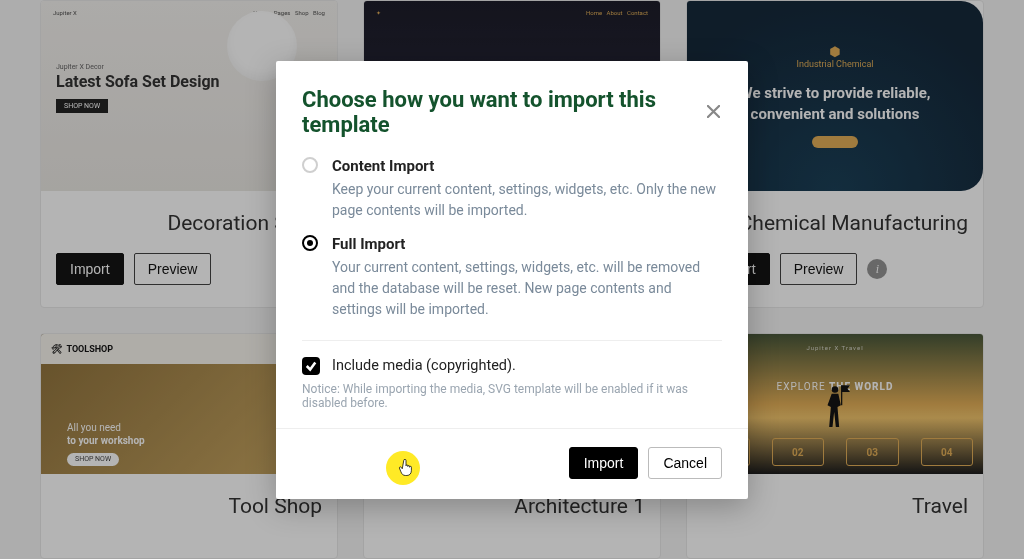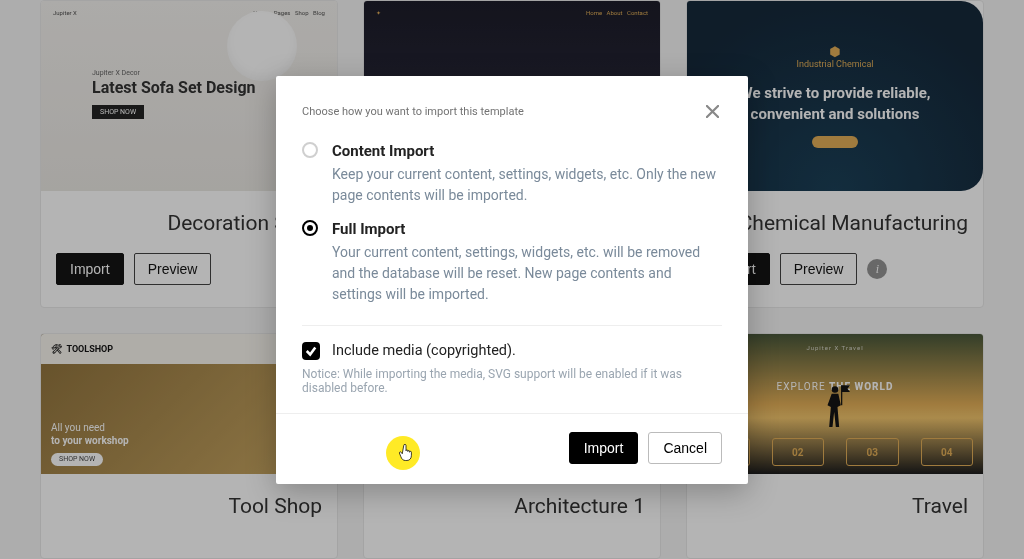--- a/index.html
+++ b/index.html
@@ -48,21 +48,21 @@
     font-size:6px; color:#444;
   }
   .thumb.architecture { background: linear-gradient(180deg,#0a0a18 0%, #1a1a30 60%, #333 100%); }
   .thumb.chemical { background: radial-gradient(circle at 50% 100%, #08304a 0%, #02172a 80%); color:#fff; text-align:center; display:flex; flex-direction:column; align-items:center; justify-content:center; padding:18px; border-radius:0 22px 22px 22px;}
   .thumb.chemical .chemlogo{ font-size:9px; margin-bottom:14px; color:#e0a84a;}
   .thumb.chemical .chemhead{ font-size:15px; font-weight:700; line-height:1.35;}
   .thumb.chemical .chembtn{ margin-top:12px; background:#e0a84a; width:46px; height:12px; border-radius:7px;}
   .thumb.tool{ background:#4a3a20;}
   .thumb.tool .toolbar{background:#f7f4ed; height:30px; display:flex; align-items:center; padding:0 10px; font-size:9px; font-weight:700;}
   .thumb.tool .toolimg{height:120px; background:linear-gradient(135deg,#8a6a2f,#caa559); position:relative;}
-  .thumb.tool .tooltxt{position:absolute; left:10px; bottom:18px; color:#fff; font-size:10px; line-height:1.3;}
+  .thumb.tool .tooltxt{position:absolute; left:26px; bottom:18px; color:#fff; font-size:10px; line-height:1.3;}
   .thumb.tool .toolbtn{display:inline-block; margin-top:6px; background:#fff; color:#333; border-radius:10px; font-size:7px; padding:2px 8px;}
   .thumb.travel{ background:linear-gradient(180deg,#3a4a2a 0%, #e0a84a 50%, #f0c060 60%, #0a0a0a 100%); position:relative;}
   .thumb.travel .trtop{position:absolute; top:10px; left:0; right:0; text-align:center; color:#fff; font-size:10px; letter-spacing:1px;}
   .thumb.travel .trtop b{font-weight:800;}
   .thumb.travel .silh{position:absolute; bottom:42px; left:50%; transform:translateX(-50%); width:34px; height:50px;}
   .thumb.travel .boxes{position:absolute; bottom:8px; left:10px; right:10px; display:flex; gap:22px;}
   .thumb.travel .bx{flex:1; height:28px; border:1px solid #e0a84a; border-radius:3px; display:flex; align-items:center; justify-content:center; color:#e0a84a; font-size:10px; font-weight:700;}
   .card-body { padding: 20px 15px 22px 15px; }
   .card-title { font-size: 21px; font-weight: 400; color: #222; margin-bottom: 18px; text-align: right; }
   .card-actions { display:flex; gap:10px; align-items:center;}
@@ -86,21 +86,21 @@
     width: 472px;
     background:#fff;
     border-radius:2px;
     box-shadow: 0 8px 30px rgba(0,0,0,.25);
     padding-bottom: 20px;
   }
   .modal-head{
     display:flex; justify-content:space-between; align-items:center;
     padding: 26px 26px 16px 26px;
   }
-  .modal-title{ font-size:11px; font-weight:400; color:#737373;}
+  .modal-title{ font-size:22px; font-weight:700; color:#14532d;}
   .close-x{ color:#888; cursor:pointer; width:20px; height:20px; display:flex; align-items:center; justify-content:center;}
   .option{
     padding: 4px 26px 10px 56px;
     position:relative;
   }
   .radio{
     position:absolute; left:26px; top:4px;
     width:16px; height:16px; border-radius:50%;
     border:2px solid #000;
   }
@@ -139,21 +139,21 @@
     position:absolute;
     width:34px; height:34px; border-radius:50%;
     background: rgba(255,230,0,.85);
     mix-blend-mode: multiply;
     pointer-events:none;
   }
   .cursor-hand{
     position:absolute; width:16px; height:18px; pointer-events:none;
   }
   .row2{ grid-column: span 1; }
-  .deco-block{ position:absolute; left:15px; top:68px;margin-left:36px; }
+  .deco-block{ position:absolute; left:15px; top:62px; }
   .deco-sub{ font-size:7px; color:#555; }
   .deco-h{ font-size:16px; font-weight:700; color:#222; line-height:1.15; margin-top:2px;}
   .deco-btn{ margin-top:8px; background:#111; color:#fff; font-size:7px; padding:3px 8px; display:inline-block;}
 </style>
 </head>
 <body>
 
 <div class="backdrop">
 
   <div class="card">
@@ -291,21 +291,21 @@
     <div class="hr"></div>
 
     <div class="chk-row">
       <div class="chk">
         <svg viewBox="0 0 14 14">
             <path d="M2 7 L6 11 L12 3"></path>
           </svg>
       </div>
       <div class="chk-label">Include media (copyrighted).</div>
     </div>
-    <div class="notice">Notice: While importing the media, SVG support will be enabled if it was disabled before.</div>
+    <div class="notice">Notice: While importing the media, SVG template will be enabled if it was disabled before.</div>
 
     <div class="modal-foot">
       <button class="mbtn primary">Import</button>
       <button class="mbtn">Cancel</button>
       <div class="cursor-ring" style="left:110px; top:22px;"></div>
       <svg class="cursor-hand" style="left:122px; top:30px;" viewBox="0 0 20 24">
         <path d="M7 2 a1.5 1.5 0 0 1 3 0 v7 a1.2 1.2 0 0 1 2.4 0 v1 a1.2 1.2 0 0 1 2.4 0 v1 a1.2 1.2 0 0 1 2.4 0 v4 c0 4 -2 7 -6 7 h-2 c-3 0 -5 -2 -6 -5 l-2 -5 a1.3 1.3 0 0 1 2.3 -1 l1.5 2 z" fill="#fff" stroke="#000" stroke-width="1"></path>
       </svg>
     </div>
   </div>

